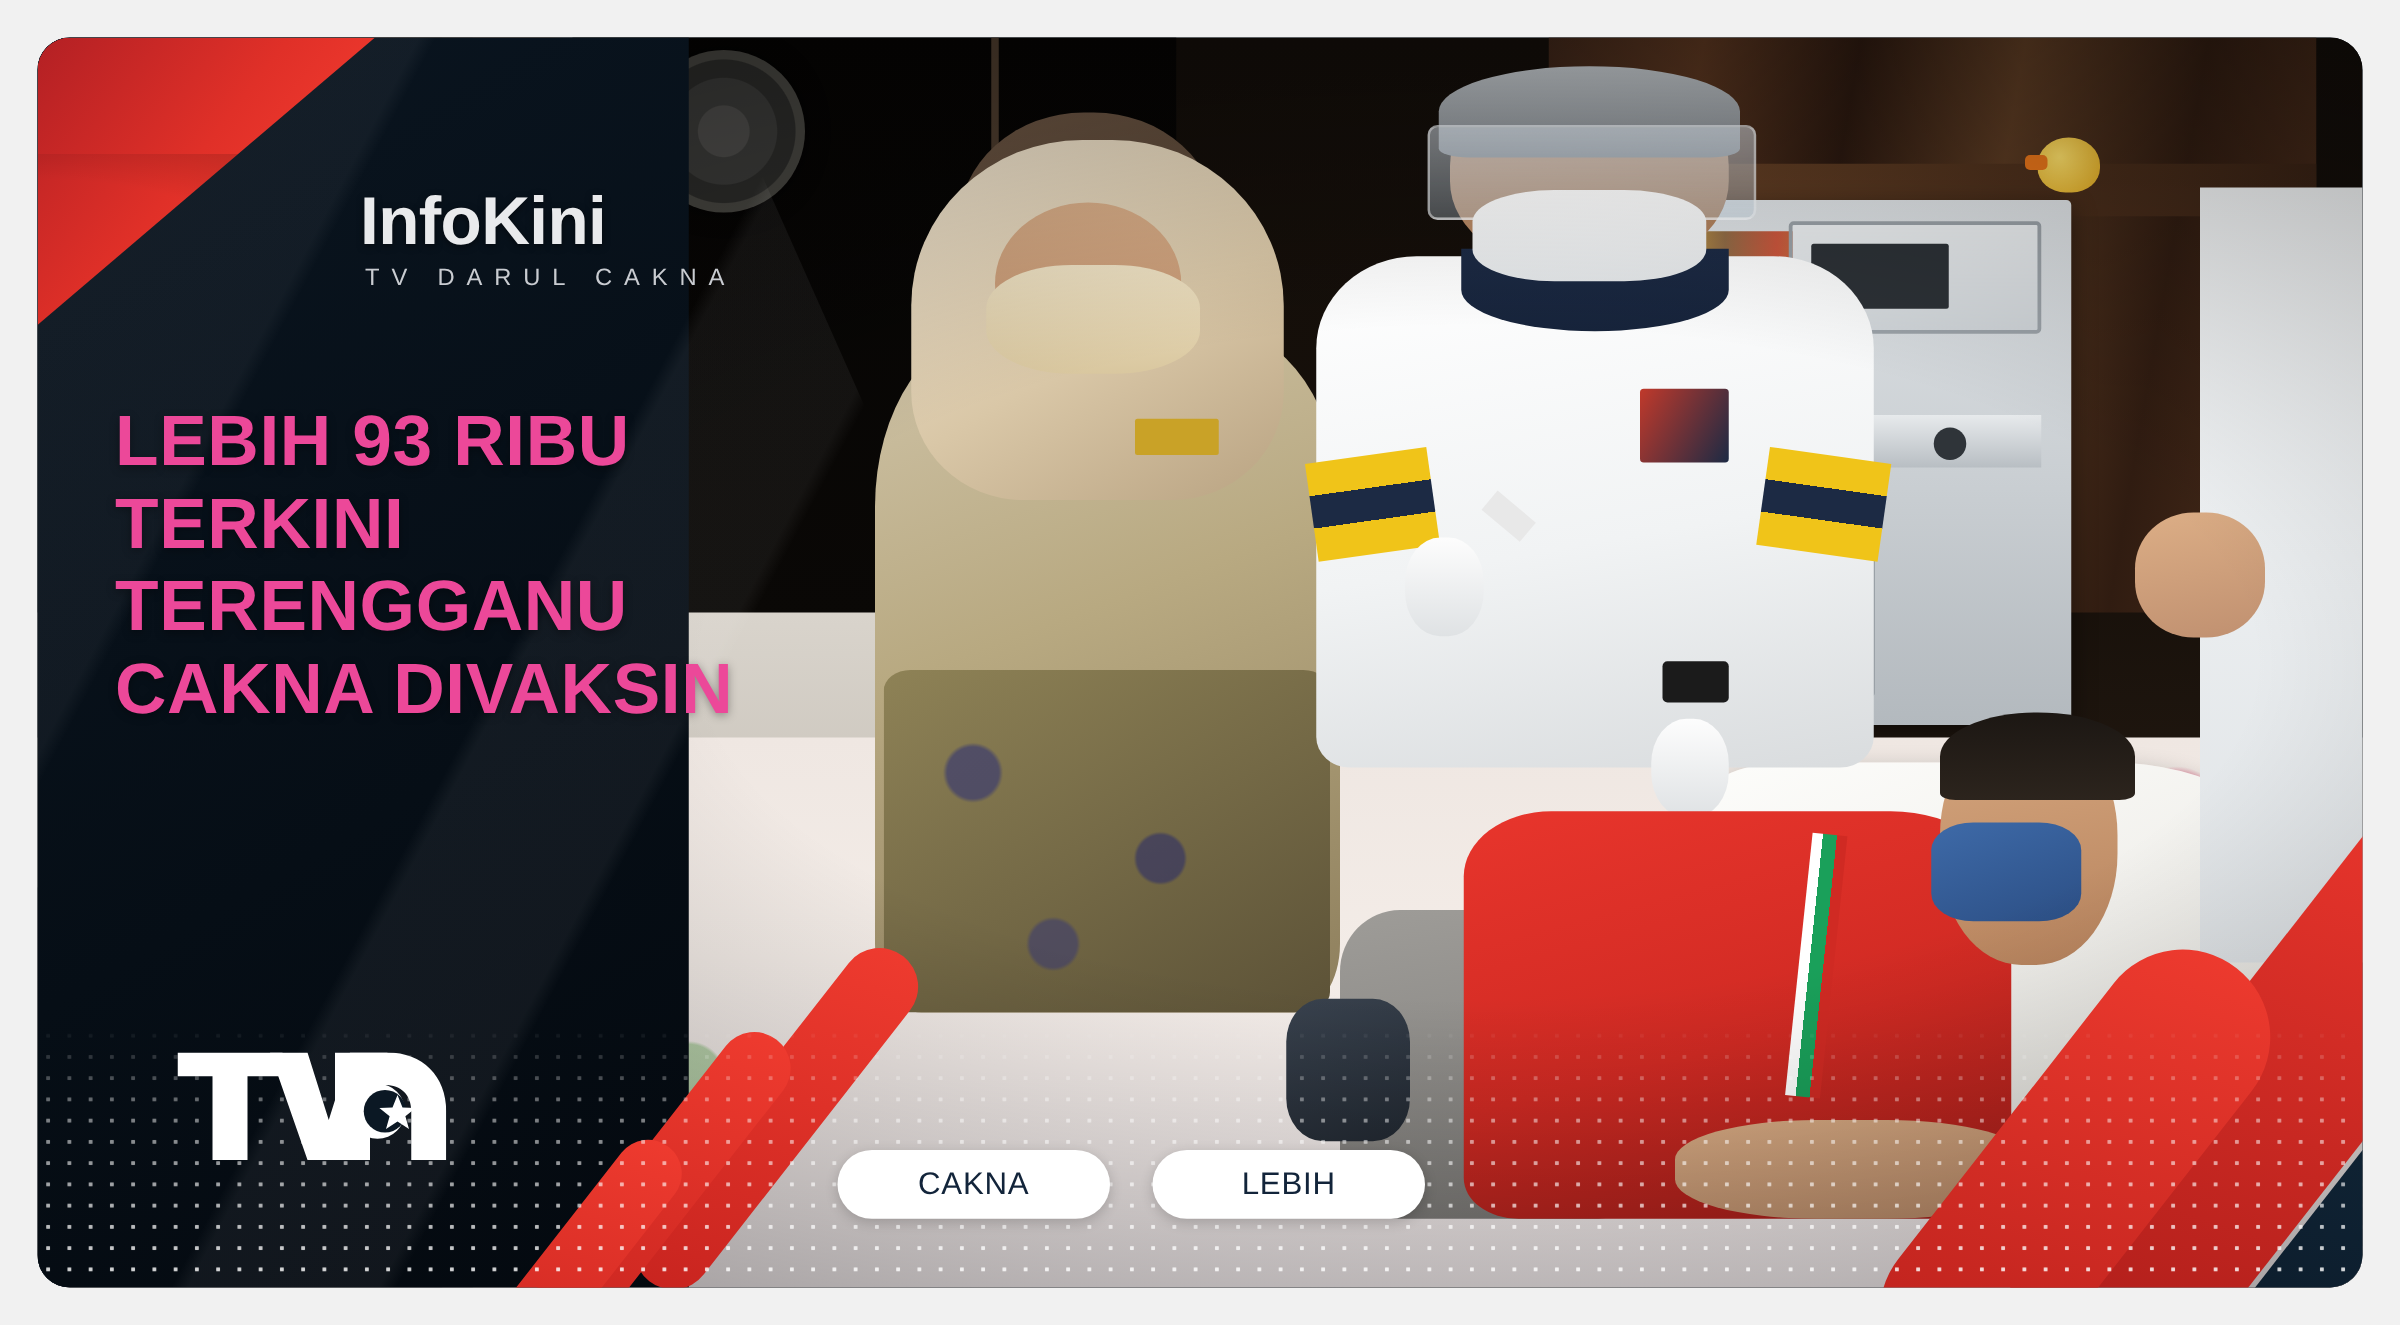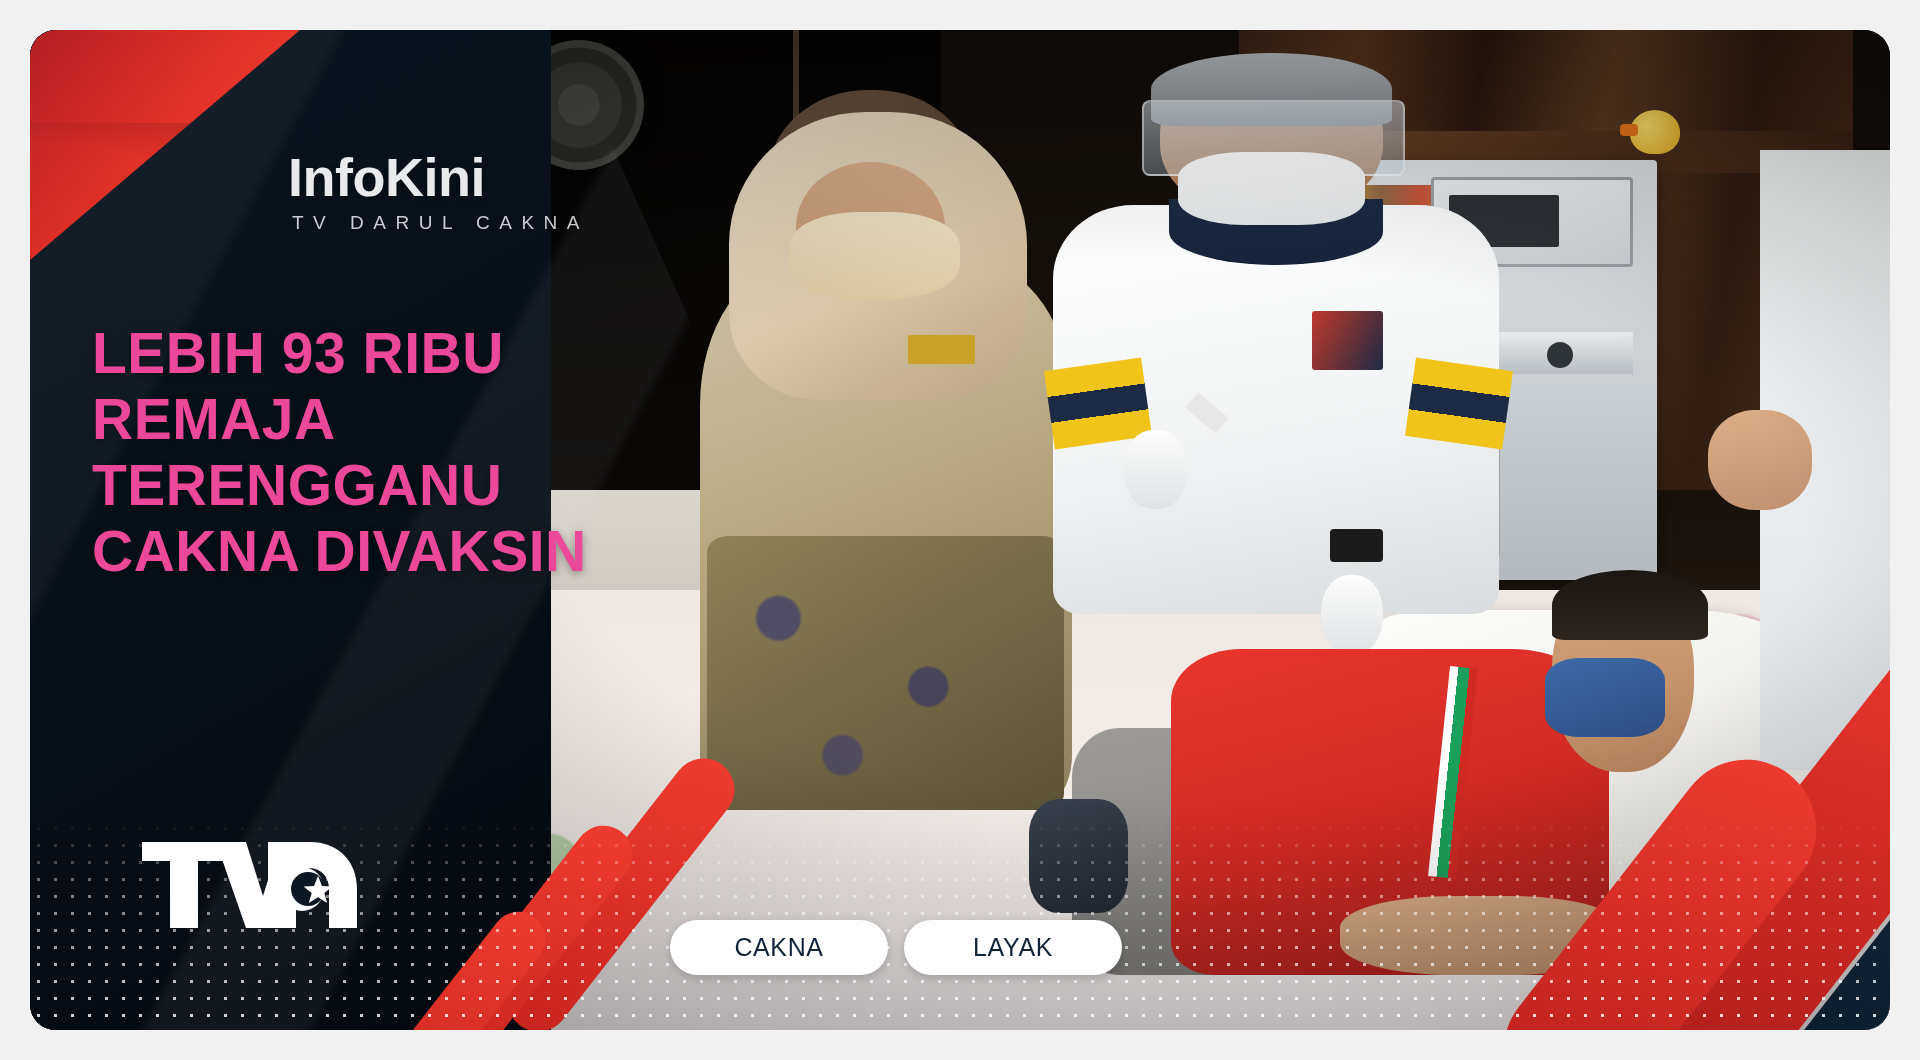--- a/index.html
+++ b/index.html
@@ -223,21 +223,21 @@
   .headline div{
     color:#ec4899;font-size:57px;font-weight:700;line-height:1.16;letter-spacing:.5px;
     text-shadow:0 2px 8px rgba(0,0,0,.35);
   }
 
   
   .tvd{position:absolute;left:112px;top:812px;width:215px;height:86px;}
   .tvd svg{display:block;}
 
   
-  .pills{position:absolute;left:640px;bottom:55px;display:flex;gap:16px;align-items:flex-start;}
+  .pills{position:absolute;left:640px;bottom:55px;display:flex;gap:34px;align-items:flex-start;}
   .pill{
     background:#ffffff;color:#12243a;font-size:25px;letter-spacing:.6px;
     padding:13px 44px;border-radius:40px;box-shadow:0 3px 10px rgba(0,0,0,.18);
     white-space:nowrap;min-width:130px;text-align:center;
   }
 </style>
 </head>
 <body>
 
 <div id="card">
@@ -320,21 +320,21 @@
 
   <div class="halftone"></div>
 
   <div class="brand">
     <div class="brand-name">InfoKini</div>
     <div class="brand-tag">TV DARUL CAKNA</div>
   </div>
 
   <div class="headline">
     <div>LEBIH 93 RIBU</div>
-    <div>REMAJA</div>
+    <div>TERKINI</div>
     <div>TERENGGANU</div>
     <div>CAKNA DIVAKSIN</div>
   </div>
 
   <div class="tvd">
     <svg width="215" height="86" viewBox="0 0 215 86" aria-hidden="true">
       <g fill="#ffffff">
         <path d="M0 0 H84 V19 H56 V86 H28 V19 H0 Z"></path>
         <path d="M74 0 H104 L121 54 L138 0 H168 L138 86 H104 Z"></path>
         <path d="M126 0 H168 C196 0 215 19 215 47 V86 H187 V47 C187 34 179 26 166 26 H154 V86 H126 Z"></path>
@@ -342,16 +342,16 @@
       <g>
         <circle cx="160" cy="47" r="22" fill="#ffffff"></circle>
         <circle cx="166" cy="47" r="17" fill="#0b1824"></circle>
         <path d="M176 34 l4 10 10.5 .4 -8.2 6.6 2.9 10.1 -9.2-5.9 -9.2 5.9 2.9-10.1 -8.2-6.6 10.5-.4 Z" fill="#ffffff"></path>
       </g>
     </svg>
   </div>
 
   <div class="pills">
     <div class="pill">CAKNA</div>
-    <div class="pill">LAYAK</div>
+    <div class="pill">LEBIH</div>
   </div>
 
 </div>
 
 </body></html>

